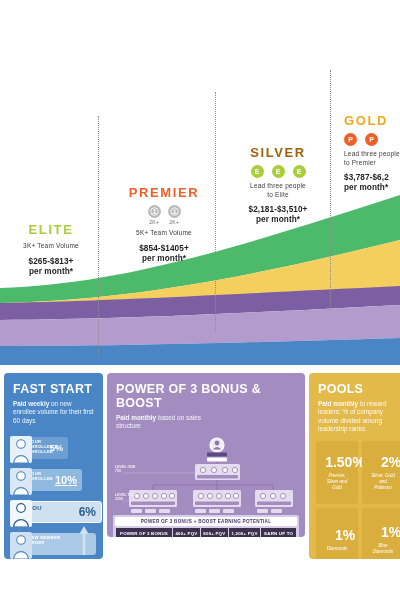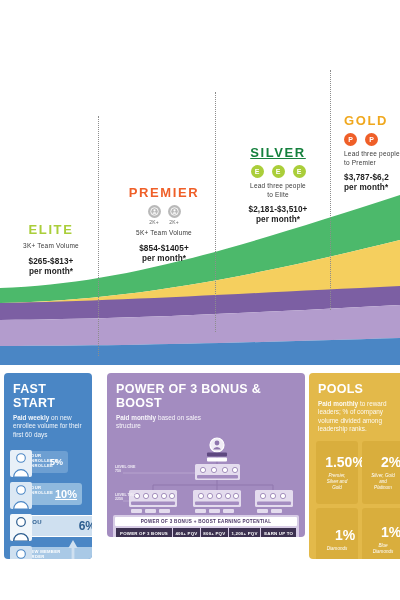--- a/index.html
+++ b/index.html
@@ -50,21 +50,21 @@
   .panel{position:absolute;top:0;border-radius:4px;overflow:hidden;}
   .panel h3{
     margin:0;padding:9px 9px 0 9px;color:#fff;font-size:12.5px;font-weight:bold;letter-spacing:.3px;
   }
   .panel .desc{
     margin:4px 9px 0 9px;font-size:6.4px;line-height:8.4px;color:rgba(255,255,255,.92);
   }
   .panel .desc b{font-weight:bold;}
 
   
-  #fast-start{left:4px;width:88px;height:186px;background:#4a86c5;}
+  #fast-start{left:4px;width:99px;height:186px;background:#4a86c5;}
   .fs-rows{position:relative;margin:8px 6px 0 6px;}
   .fs-row{position:relative;height:30px;margin-bottom:2px;}
   .fs-bar{
     position:absolute;left:14px;top:4px;height:22px;border-radius:3px;
     display:flex;align-items:center;justify-content:flex-end;padding-right:5px;
     box-sizing:border-box;
   }
   .fs-bar .pct{font-weight:bold;color:#fff;}
   .fs-row.r1 .fs-bar{width:44px;background:#6d9fd2;}
   .fs-row.r1 .pct{font-size:9px;}
@@ -160,21 +160,21 @@
         </div>
         <div class="blabel">2K+</div>
       </div>
     </div>
     <div class="sub">5K+ Team Volume</div>
     <div class="amt" style="white-space:pre-line;">$854-$1405+
 per month*</div>
   </div>
 
   <div class="tier" id="tier-silver" style="left:228px;top:145px;width:100px;">
-    <div class="tname" style="color:#15803d;text-decoration:underline;">SILVER</div>
+    <div class="tname" style="color:#a16207;">SILVER</div>
     <div class="circrow">
       <div class="bcircle green">E</div>
       <div class="bcircle green">E</div>
       <div class="bcircle green">E</div>
     </div>
     <div class="sub" style="white-space:pre-line;">Lead three people
 to Elite</div>
     <div class="amt" style="white-space:pre-line;">$2,181-$3,510+
 per month*</div>
   </div>

